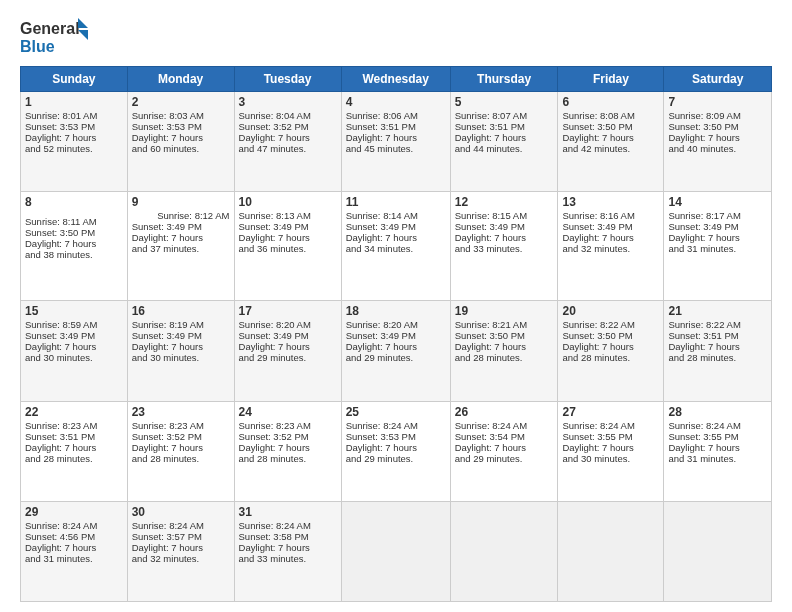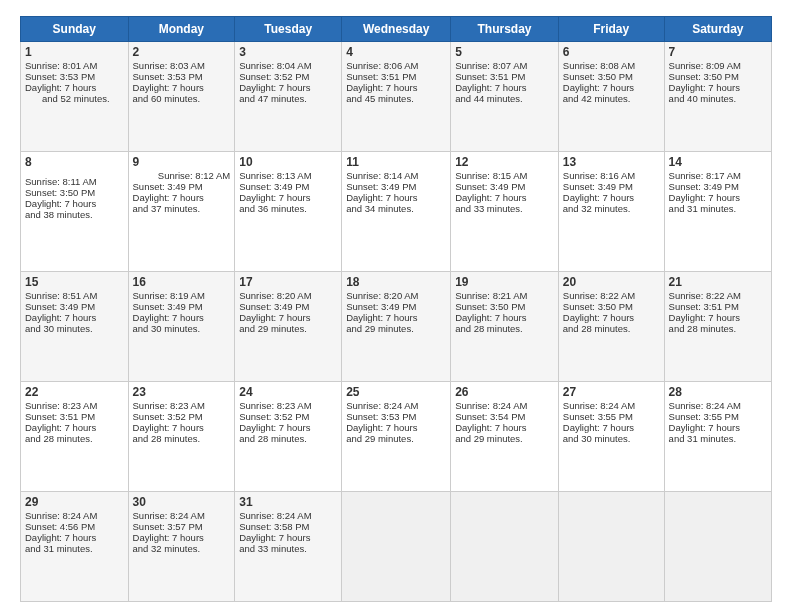--- a/index.html
+++ b/index.html
@@ -78,41 +78,55 @@
     .logo-wrapper {
       display: flex;
       align-items: center;
       gap: 4px;
     }
   </style>
 </head>
 <body>
 
 <div class="page">
+  <div class="header">
+    <div class="logo-wrapper">
+        <svg width="70" height="40" viewBox="0 0 70 40">
+          <text x="0" y="18" font-size="16" font-weight="bold" fill="#333" font-family="Arial">General</text>
+          <text x="0" y="36" font-size="16" font-weight="bold" fill="#1a6faf" font-family="Arial">Blue</text>
+          <polygon points="58,2 68,12 58,12" fill="#1a6faf"></polygon>
+          <polygon points="58,14 68,14 68,24" fill="#1a6faf"></polygon>
+        </svg>
+      </div>
+    <div class="title-block">
+      <div class="month-title"></div>
+      <div class="location"></div>
+    </div>
+  </div>
 
   <table class="calendar">
     <thead>
       <tr>
       <th>Sunday</th>
           <th>Monday</th>
           <th>Tuesday</th>
           <th>Wednesday</th>
           <th>Thursday</th>
           <th>Friday</th>
           <th>Saturday</th>
         </tr>
     </thead>
     <tbody id="calendar-body">
     <tr>
           <td>
             <span class="day-num">1</span>
             <span style="display: block;">Sunrise: 8:01 AM</span>
             <span style="display: block;">Sunset: 3:53 PM</span>
             <span style="display: block;">Daylight: 7 hours</span>
-            <span style="display: block; margin-left: 17px;">and 52 minutes.</span>
+            <span style="display: block;">and 52 minutes.</span>
           </td>
           <td>
             <span class="day-num">2</span>
             <span style="display: block;">Sunrise: 8:03 AM</span>
             <span style="display: block;">Sunset: 3:53 PM</span>
             <span style="display: block;">Daylight: 7 hours</span>
             <span style="display: block;">and 60 minutes.</span>
           </td>
           <td>
             <span class="day-num">3</span>
@@ -197,21 +211,21 @@
             <span class="day-num">14</span>
             <span style="display: block;">Sunrise: 8:17 AM</span>
             <span style="display: block;">Sunset: 3:49 PM</span>
             <span style="display: block;">Daylight: 7 hours</span>
             <span style="display: block;">and 31 minutes.</span>
           </td>
         </tr>
         <tr>
           <td>
             <span class="day-num">15</span>
-            <span style="display: block;">Sunrise: 8:51 AM</span>
+            <span style="display: block;">Sunrise: 8:59 AM</span>
             <span style="display: block;">Sunset: 3:49 PM</span>
             <span style="display: block;">Daylight: 7 hours</span>
             <span style="display: block;">and 30 minutes.</span>
           </td>
           <td>
             <span class="day-num">16</span>
             <span style="display: block;">Sunrise: 8:19 AM</span>
             <span style="display: block;">Sunset: 3:49 PM</span>
             <span style="display: block;">Daylight: 7 hours</span>
             <span style="display: block;">and 30 minutes.</span>

